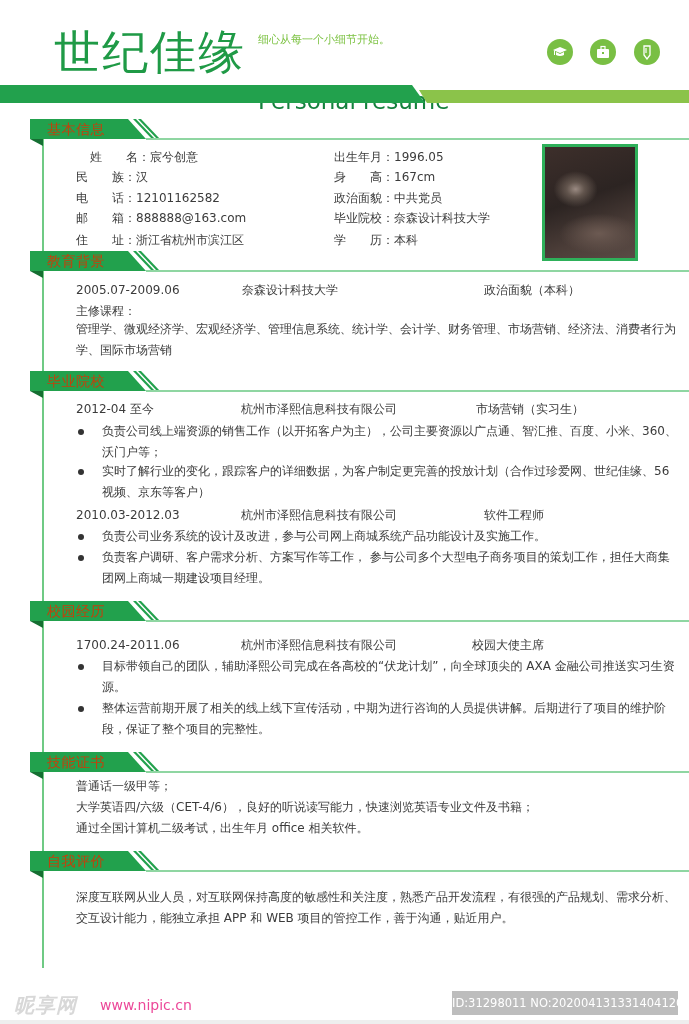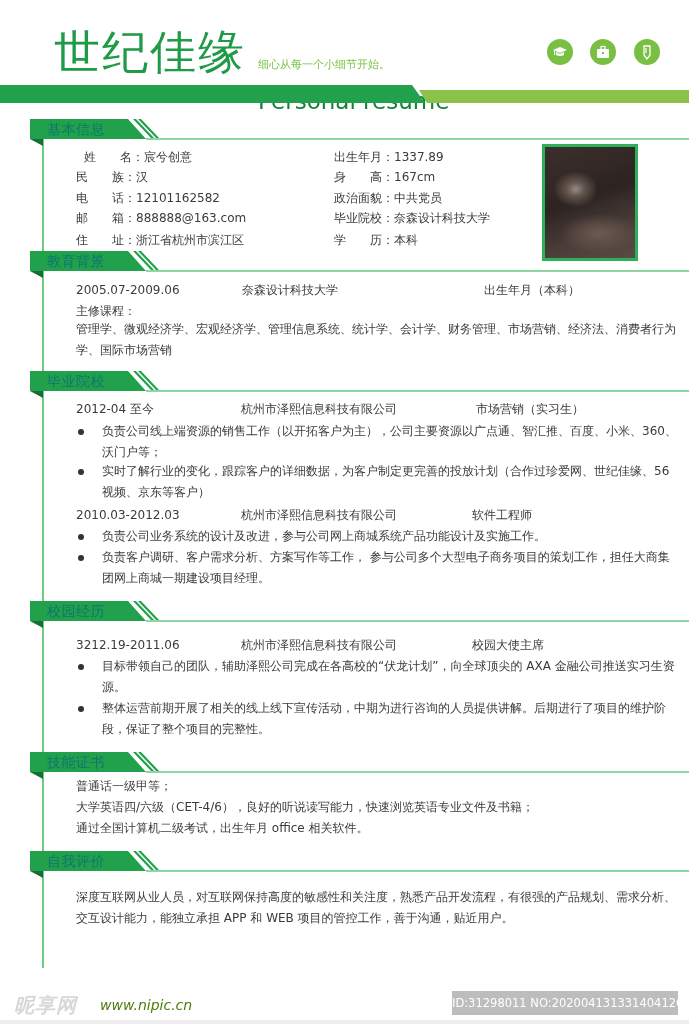--- a/index.html
+++ b/index.html
@@ -1,52 +1,52 @@
 <!DOCTYPE html>
 <html><head>
 <meta charset="utf-8">
 <style>
   * { margin:0; padding:0; box-sizing:border-box; }
   html, body { width:689px; height:1024px; background:#ffffff; overflow:hidden; }
   body { position:relative; font-family:"DejaVu Sans", "Liberation Sans", sans-serif; color:#3a3a3a; }
 
   
   .title-cn { position:absolute; left:54px; top:24px; font-size:46px; color:#1f9a46; letter-spacing:2px; line-height:56px; font-weight:normal; }
-  .slogan { position:absolute; left:258px; top:33px; font-size:11px; color:#7cc242; line-height:14px;margin-top:25px; }
+  .slogan { position:absolute; left:258px; top:33px; font-size:11px; color:#7cc242; line-height:14px; }
   .title-en { position:absolute; left:258px; top:51px; font-size:23px; color:#15803d; line-height:28px;margin-top:36px; }
   .hdr-icon { position:absolute; top:39px; width:26px; height:26px; border-radius:50%; background:#79bf44; display:flex; align-items:center; justify-content:center; }
   .hdr-icon svg { width:16px; height:16px; }
 
   .bar-dark { position:absolute; left:0; top:85px; width:425px; height:18px; background:#22a14d; clip-path:polygon(0 0, 412px 0, 425px 100%, 0 100%); }
   .bar-light { position:absolute; left:419px; top:90px; width:270px; height:13px; background:#8bc34a; clip-path:polygon(0 0, 100% 0, 100% 100%, 8px 100%); }
 
   
   .vline { position:absolute; left:42px; top:138px; width:2px; height:830px; background:#6fca84; }
 
   
   .sec { position:absolute; left:30px; width:659px; height:30px; }
   .sec .tab { position:absolute; left:0; top:0; width:116px; height:20px; background:#22a14d; clip-path:polygon(0 0, 98px 0, 116px 100%, 0 100%); }
   .sec .fold { position:absolute; left:0; top:20px; width:13px; height:7px; background:#156f32; clip-path:polygon(0 0, 100% 0, 100% 100%); }
   .sec .stripe { position:absolute; top:0; width:22px; height:20px; clip-path:polygon(0 0, 3px 0, 22px 100%, 19px 100%); background:#22a14d; }
   .sec .s1 { left:103px; }
   .sec .s2 { left:108px; }
-  .sec .label { position:absolute; left:17px; top:1px; font-size:14px; color:#0f766e; line-height:18px; letter-spacing:0.5px; }
+  .sec .label { position:absolute; left:17px; top:1px; font-size:14px; color:#c2410c; line-height:18px; letter-spacing:0.5px; }
   .sec .rule { position:absolute; left:116px; top:19px; right:0; height:1.5px; background:#8fd6a2; }
 
   .txt { position:absolute; font-size:12px; line-height:16px; color:#3b3b3b; white-space:nowrap; }
   .para { position:absolute; font-size:12px; line-height:21px; color:#3b3b3b; }
   .bullet { position:absolute; left:78px; width:6px; height:6px; border-radius:50%; background:#333; }
 
   .photo { position:absolute; left:542px; top:144px; width:96px; height:117px; border:3px solid #2eb05a;
     background: radial-gradient(ellipse 22px 18px at 34% 38%, #9a8a82 0%, rgba(120,105,95,0.7) 40%, rgba(60,45,40,0) 100%),
                 radial-gradient(ellipse 40px 20px at 60% 78%, #6c5a52 0%, rgba(70,55,50,0) 100%),
                 linear-gradient(160deg, #3d2f2b 0%, #2c2422 45%, #4b3d38 75%, #5a4b45 100%); filter:blur(0.6px); }
 
   .wm-logo { position:absolute; left:14px; top:992px; font-size:20px; color:#d8d8d8; font-style:italic; font-weight:bold; letter-spacing:1px; }
-  .wm-url { position:absolute; left:100px; top:997px; font-size:14px; color:#4d7c0f; font-style:italic; }
+  .wm-url { position:absolute; left:100px; top:997px; font-size:14px; color:#ec4899; }
   .wm-id { position:absolute; left:452px; top:991px; width:226px; height:24px; background:#bdbdbd; color:#ffffff; font-size:11.5px; line-height:24px; text-align:center; white-space:nowrap; }
   .bottom-strip { position:absolute; left:0; top:1020px; width:689px; height:4px; background:#eeeeee; }
 </style>
 </head>
 <body>
 
 <div class="title-cn">世纪佳缘</div>
 <div class="slogan">细心从每一个小细节开始。</div>
 <div class="title-en">Personal resume</div>
 
@@ -78,45 +78,45 @@
 
 <div class="sec" style="top:119px">
   <div class="tab"></div>
   <div class="fold"></div>
   <div class="stripe s1"></div>
   <div class="stripe s2"></div>
   <div class="label">基本信息</div>
   <div class="rule"></div>
 </div>
 
-<div class="txt" style="left:84px;top:149px"><span>姓　　名：</span><span>宸兮创意</span></div>
+<div class="txt" style="left:90px;top:149px"><span>姓　　名：</span><span>宸兮创意</span></div>
 <div class="txt" style="left:76px;top:169px"><span>民　　族：</span><span>汉</span></div>
 <div class="txt" style="left:76px;top:190px"><span>电　　话：</span><span>12101162582</span></div>
 <div class="txt" style="left:76px;top:210px"><span>邮　　箱：</span><span>888888@163.com</span></div>
 <div class="txt" style="left:76px;top:232px"><span>住　　址：</span><span>浙江省杭州市滨江区</span></div>
 
-<div class="txt" style="left:334px;top:149px"><span>出生年月：</span><span>1337.89</span></div>
+<div class="txt" style="left:334px;top:149px"><span>出生年月：</span><span>1996.05</span></div>
 <div class="txt" style="left:334px;top:169px"><span>身　　高：</span><span>167cm</span></div>
 <div class="txt" style="left:334px;top:190px"><span>政治面貌：</span><span>中共党员</span></div>
 <div class="txt" style="left:334px;top:210px"><span>毕业院校：</span><span>奈森设计科技大学</span></div>
 <div class="txt" style="left:334px;top:232px"><span>学　　历：</span><span>本科</span></div>
 
 <div class="photo"></div>
 
 <div class="sec" style="top:251px">
   <div class="tab"></div>
   <div class="fold"></div>
   <div class="stripe s1"></div>
   <div class="stripe s2"></div>
   <div class="label">教育背景</div>
   <div class="rule"></div>
 </div>
 <div class="txt" style="left:76px;top:282px">2005.07-2009.06</div>
 <div class="txt" style="left:242px;top:282px">奈森设计科技大学</div>
-<div class="txt" style="left:484px;top:282px">出生年月（本科）</div>
+<div class="txt" style="left:484px;top:282px">政治面貌（本科）</div>
 <div class="txt" style="left:76px;top:303px">主修课程：</div>
 <div class="para" style="left:76px;top:319px;width:604px">管理学、微观经济学、宏观经济学、管理信息系统、统计学、会计学、财务管理、市场营销、经济法、消费者行为学、国际市场营销</div>
 
 <div class="sec" style="top:371px">
   <div class="tab"></div>
   <div class="fold"></div>
   <div class="stripe s1"></div>
   <div class="stripe s2"></div>
   <div class="label">毕业院校</div>
   <div class="rule"></div>
@@ -125,35 +125,35 @@
 <div class="txt" style="left:76px;top:401px">2012-04 至今</div>
 <div class="txt" style="left:241px;top:401px">杭州市泽熙信息科技有限公司</div>
 <div class="txt" style="left:476px;top:401px">市场营销（实习生）</div>
 <div class="bullet" style="top:429px"></div>
 <div class="para" style="left:102px;top:421px;width:578px">负责公司线上端资源的销售工作（以开拓客户为主），公司主要资源以广点通、智汇推、百度、小米、360、沃门户等；</div>
 <div class="bullet" style="top:469px"></div>
 <div class="para" style="left:102px;top:461px;width:578px">实时了解行业的变化，跟踪客户的详细数据，为客户制定更完善的投放计划（合作过珍爱网、世纪佳缘、56 视频、京东等客户）</div>
 
 <div class="txt" style="left:76px;top:507px">2010.03-2012.03</div>
 <div class="txt" style="left:241px;top:507px">杭州市泽熙信息科技有限公司</div>
-<div class="txt" style="left:472px;top:507px">软件工程师</div>
+<div class="txt" style="left:484px;top:507px">软件工程师</div>
 <div class="bullet" style="top:534px"></div>
 <div class="para" style="left:102px;top:526px;width:578px">负责公司业务系统的设计及改进，参与公司网上商城系统产品功能设计及实施工作。</div>
 <div class="bullet" style="top:555px"></div>
 <div class="para" style="left:102px;top:547px;width:578px">负责客户调研、客户需求分析、方案写作等工作， 参与公司多个大型电子商务项目的策划工作，担任大商集团网上商城一期建设项目经理。</div>
 
 <div class="sec" style="top:601px">
   <div class="tab"></div>
   <div class="fold"></div>
   <div class="stripe s1"></div>
   <div class="stripe s2"></div>
   <div class="label">校园经历</div>
   <div class="rule"></div>
 </div>
-<div class="txt" style="left:76px;top:637px">3212.19-2011.06</div>
+<div class="txt" style="left:76px;top:637px">1700.24-2011.06</div>
 <div class="txt" style="left:241px;top:637px">杭州市泽熙信息科技有限公司</div>
 <div class="txt" style="left:472px;top:637px">校园大使主席</div>
 <div class="bullet" style="top:664px"></div>
 <div class="para" style="left:102px;top:656px;width:578px">目标带领自己的团队，辅助泽熙公司完成在各高校的“伏龙计划”，向全球顶尖的 AXA 金融公司推送实习生资源。</div>
 <div class="bullet" style="top:706px"></div>
 <div class="para" style="left:102px;top:698px;width:578px">整体运营前期开展了相关的线上线下宣传活动，中期为进行咨询的人员提供讲解。后期进行了项目的维护阶段，保证了整个项目的完整性。</div>
 
 <div class="sec" style="top:752px">
   <div class="tab"></div>
   <div class="fold"></div>

